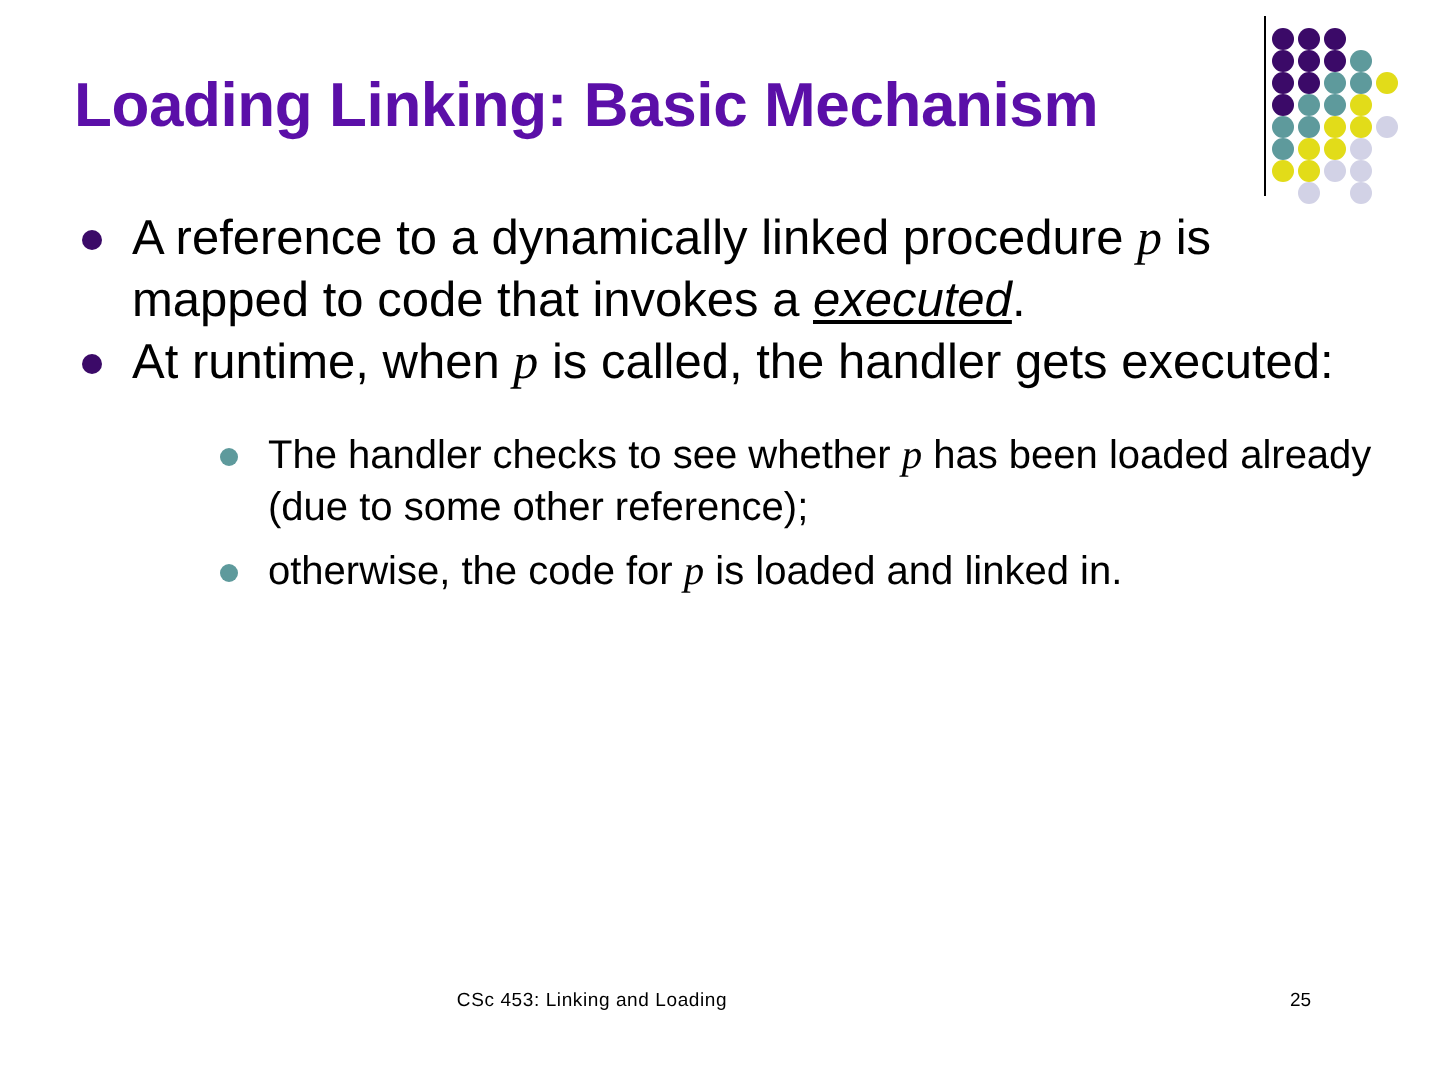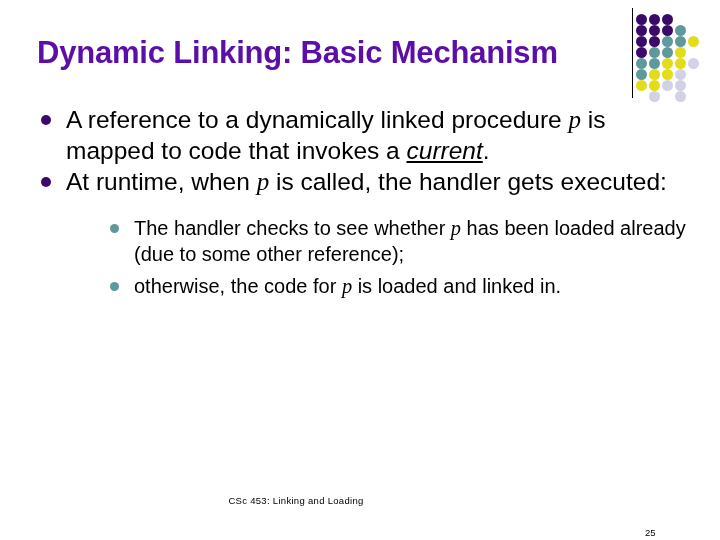--- a/index.html
+++ b/index.html
@@ -134,21 +134,20 @@
     letter-spacing: 0.3px;
   }
   .page-num {
     position: absolute;
     left: 645px;
     top: 495px;
     width: 40px;
     text-align: left;
     font-size: 9.5px;
     color: #000000;
-    margin-top: 32px;
   }
 </style>
 </head>
 <body>
 
 <div class="slide">
 
   <div class="deco-rule"></div>
   <div class="deco-dots" id="deco-dots">
       <div class="deco-dot" style="left: 0px; top: 8px; background: rgb(59, 10, 104);"></div>
@@ -177,28 +176,28 @@
       <div class="deco-dot" style="left: 26px; top: 63px; background: rgb(226, 220, 25);"></div>
       <div class="deco-dot" style="left: 39px; top: 63px; background: rgb(210, 210, 230);"></div>
       <div class="deco-dot" style="left: 0px; top: 74px; background: rgb(226, 220, 25);"></div>
       <div class="deco-dot" style="left: 13px; top: 74px; background: rgb(226, 220, 25);"></div>
       <div class="deco-dot" style="left: 26px; top: 74px; background: rgb(210, 210, 230);"></div>
       <div class="deco-dot" style="left: 39px; top: 74px; background: rgb(210, 210, 230);"></div>
       <div class="deco-dot" style="left: 13px; top: 85px; background: rgb(210, 210, 230);"></div>
       <div class="deco-dot" style="left: 39px; top: 85px; background: rgb(210, 210, 230);"></div>
     </div>
 
-  <div class="title">Dynamic Linking: Basic Mechanism</div>
+  <div class="title">Loading Linking: Basic Mechanism</div>
 
   <div class="body-area">
     <ul class="lvl1">
 
       <li class="b1">
         <span class="marker"></span>
-        <span class="rich">A reference to a dynamically linked procedure <span class="var">p</span> is mapped to code that invokes a <span class="emph">current</span>.</span>
+        <span class="rich">A reference to a dynamically linked procedure <span class="var">p</span> is mapped to code that invokes a <span class="emph">executed</span>.</span>
       </li>
 
       <li class="b1">
         <span class="marker"></span>
         <span class="rich">At runtime, when <span class="var">p</span> is called, the handler gets executed:</span>
 
         <ul class="lvl2">
           <li class="b2">
             <span class="marker2"></span>
             <span class="rich">The handler checks to see whether <span class="var">p</span> has been loaded already (due to some other reference);</span>

